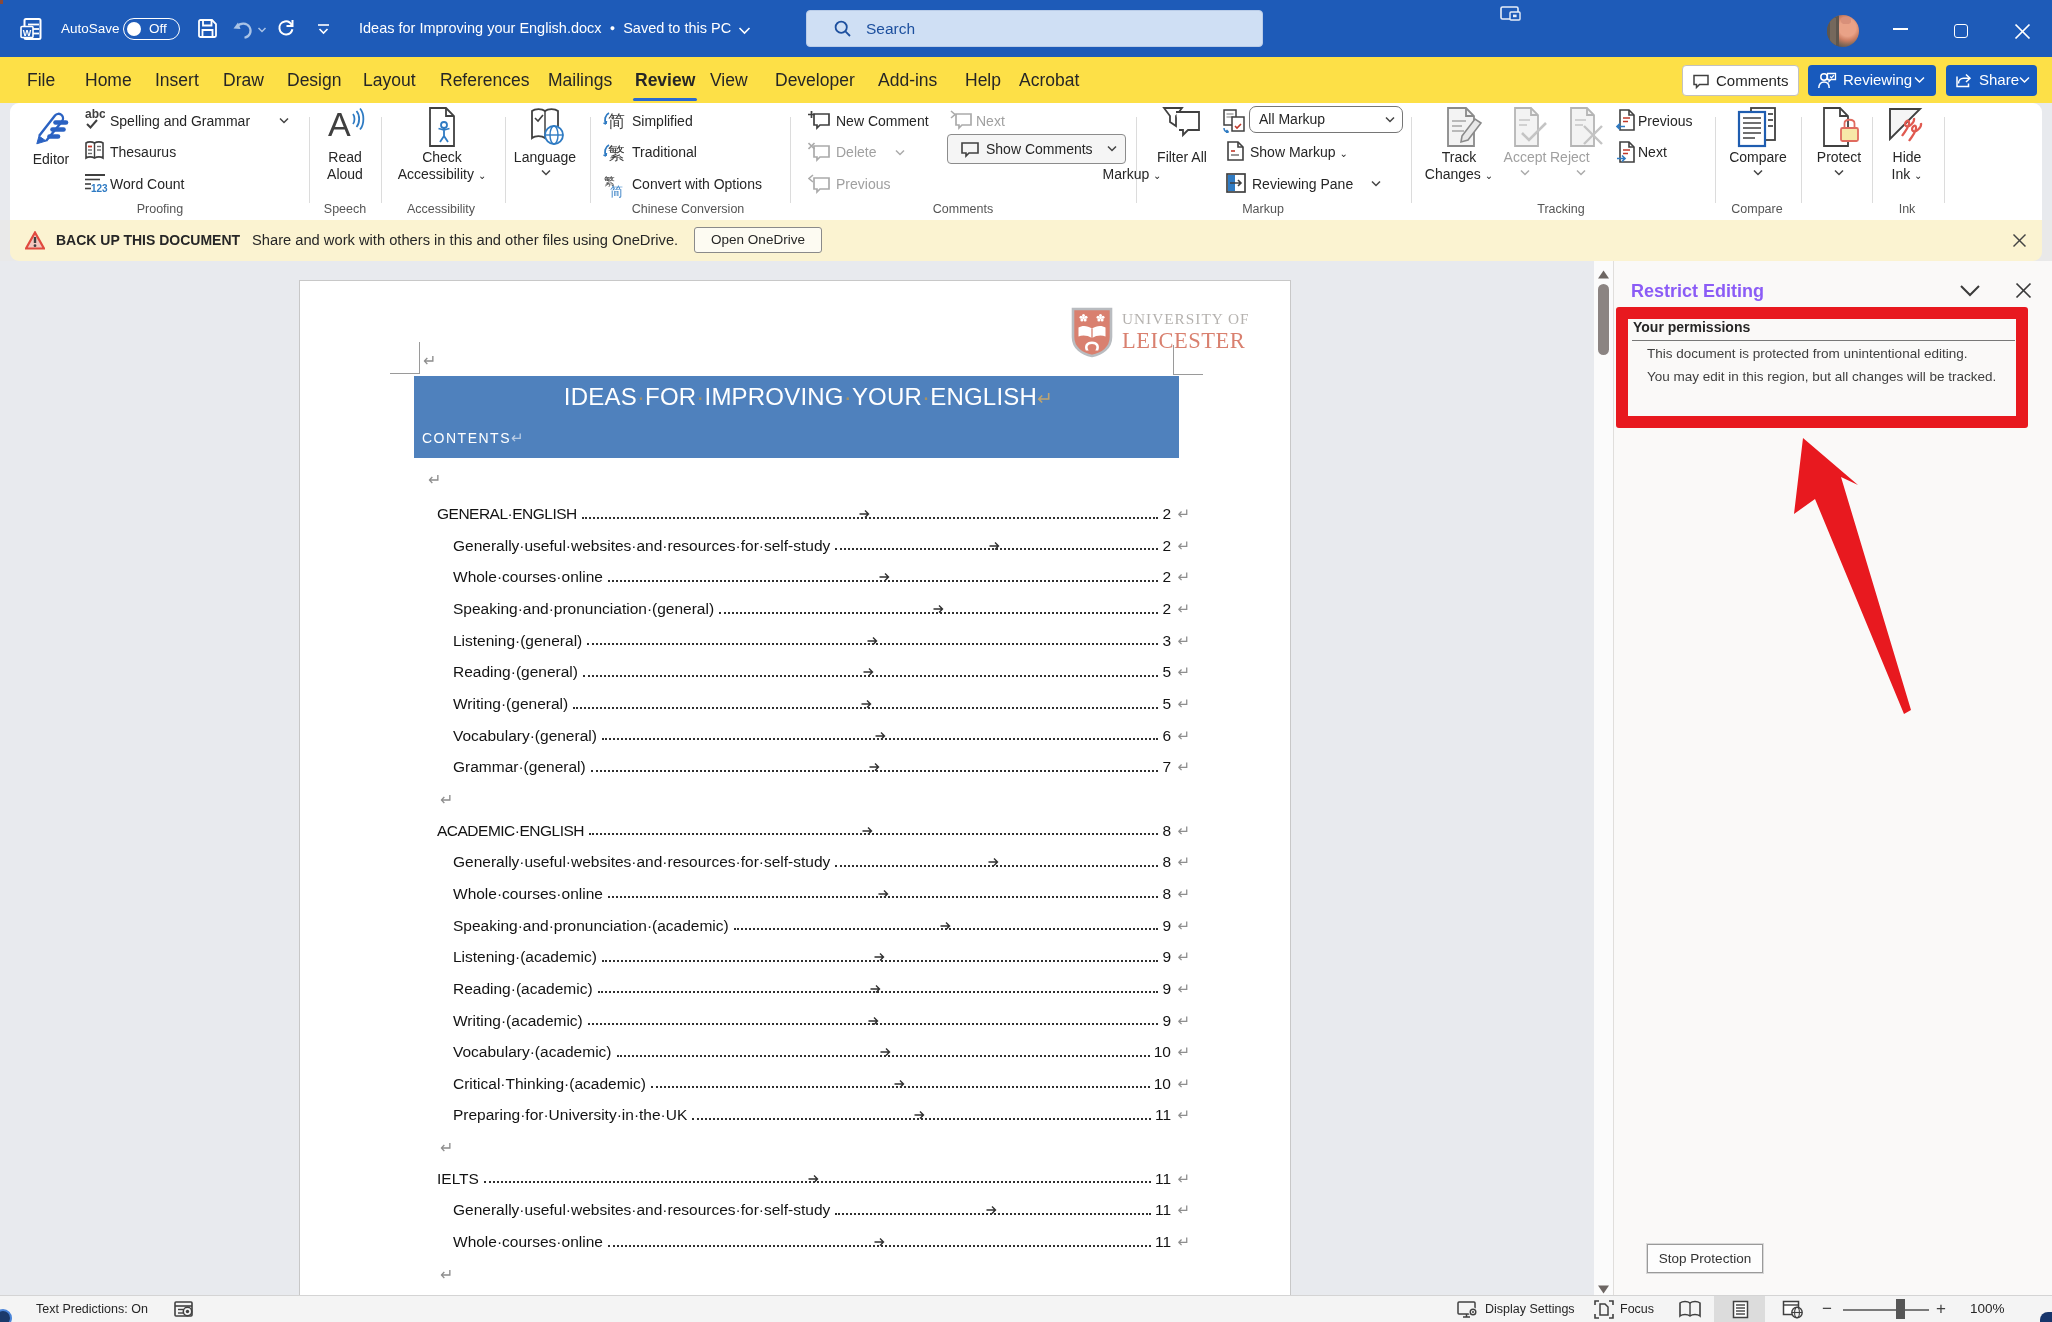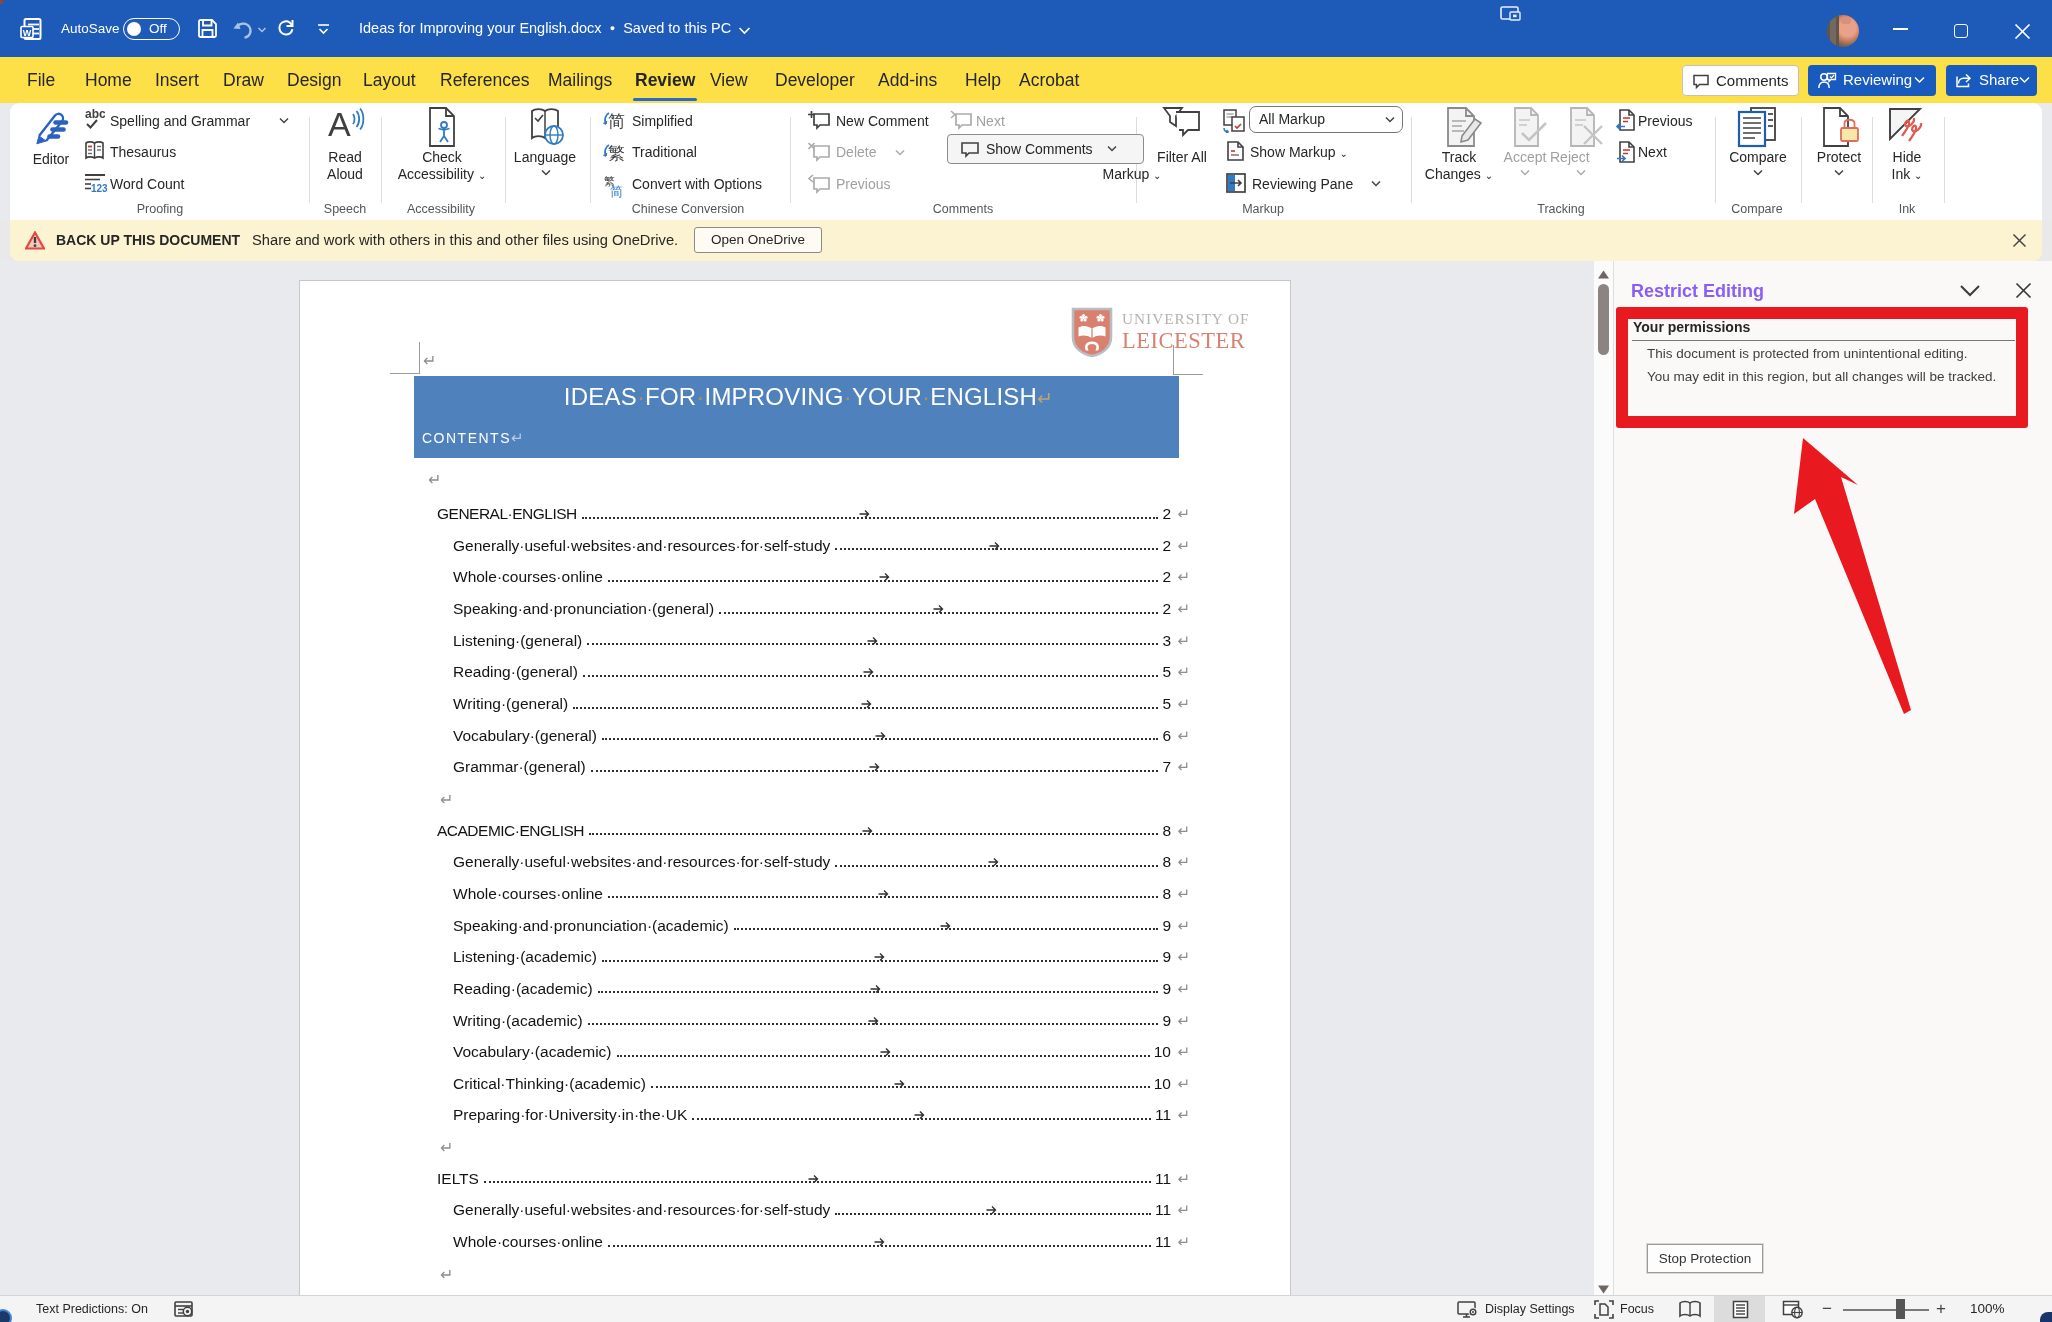--- a/index.html
+++ b/index.html
@@ -76,20 +76,27 @@
 
   <svg class="abs" style="left:315px;top:23px" width="17" height="13" viewBox="0 0 17 13">
     <line x1="3" y1="2" x2="14" y2="2" stroke="#fff" stroke-width="1.6"></line>
     <path d="M4.5 6 L8.5 10 L12.5 6" fill="none" stroke="#fff" stroke-width="1.6"></path>
   </svg>
   <div class="abs" style="left:359px;top:0;height:57px;line-height:57px;font-size:14.5px;">Ideas for Improving your English.docx&nbsp;&nbsp;<span style="font-size:9px;position:relative;top:-2px;">●</span>&nbsp;&nbsp;Saved to this PC</div>
   <svg class="abs" style="left:737px;top:26px" width="15" height="10" viewBox="0 0 15 10">
     <path d="M2.5 2 L7.5 7 L12.5 2" fill="none" stroke="#fff" stroke-width="1.6"></path>
   </svg>
 
+  <div class="abs" style="left:806px;top:10px;width:457px;height:37px;background:#cfdff4;border:1px solid #b9cce8;border-radius:4px;">
+    <svg class="abs" style="left:26px;top:8px" width="20" height="20" viewBox="0 0 20 20">
+      <circle cx="8.2" cy="8.2" r="5.6" fill="none" stroke="#1c4f9e" stroke-width="1.8"></circle>
+      <line x1="12.4" y1="12.4" x2="17" y2="17" stroke="#1c4f9e" stroke-width="1.8"></line>
+    </svg>
+    <div class="abs" style="left:59px;top:0;height:35px;line-height:35px;font-size:15.5px;color:#1c4f9e;">Search</div>
+  </div>
 
   <svg class="abs" style="left:1500px;top:6px" width="22" height="15" viewBox="0 0 22 15">
     <rect x="1" y="1" width="17" height="12" rx="1.5" fill="none" stroke="#e8eef8" stroke-width="1.6"></rect>
     <rect x="10" y="6" width="10" height="8" rx="1" fill="#1e5bb8" stroke="#e8eef8" stroke-width="1.4"></rect>
     <rect x="13" y="8.6" width="3.6" height="2.6" fill="#e8eef8"></rect>
   </svg>
 
   <div class="abs" style="left:1827px;top:15px;width:32px;height:32px;border-radius:50%;background:radial-gradient(circle at 64% 40%, #e9a287 0 30%, #cd7f63 45%, #8a6b58 60%, #57504a 78%, #413d3a 100%);overflow:hidden;">
     <div class="abs" style="left:0;top:0;width:12px;height:32px;background:#5d564e;"></div>
     <div class="abs" style="left:3px;top:3px;width:6px;height:29px;background:#75685c;"></div>
@@ -284,21 +291,21 @@
   </svg>
   <div class="rtxt gray" style="left:976px;top:9.5px;">Next</div>
   <svg class="abs" style="left:808px;top:39px" width="24" height="23" viewBox="0 0 24 23">
     <path d="M6 4 L21 4 L21 15 L12 15 L9 18 L9 15 L6 15 Z" fill="none" stroke="#ababab" stroke-width="1.7"></path>
     <path d="M0.5 1 L6.5 7 M6.5 1 L0.5 7" stroke="#ababab" stroke-width="1.6"></path>
   </svg>
   <div class="rtxt gray" style="left:836px;top:41px;">Delete</div>
   <svg class="abs" style="left:894px;top:46px" width="12" height="9" viewBox="0 0 12 9">
       <path d="M2 1.5 L6 5.5 L10 1.5" fill="none" stroke="#ababab" stroke-width="1.5"></path>
     </svg>
-  <div class="abs" style="left:947px;top:31px;width:197px;height:30px;background:#f5f5f5;border:1px solid #8c8c8c;border-radius:4px;">
+  <div class="abs" style="left:947px;top:31px;width:179px;height:30px;background:#f5f5f5;border:1px solid #8c8c8c;border-radius:4px;">
     <svg class="abs" style="left:12px;top:6px" width="20" height="18" viewBox="0 0 20 18">
       <path d="M2 2 L18 2 L18 12 L9 12 L6 15 L6 12 L2 12 Z" fill="none" stroke="#404040" stroke-width="1.6"></path>
     </svg>
     <div class="rtxt" style="left:38px;top:5.5px;">Show Comments</div>
     <svg class="abs" style="left:158px;top:10px" width="12" height="9" viewBox="0 0 12 9">
         <path d="M2 1.5 L6 5.5 L10 1.5" fill="none" stroke="#444" stroke-width="1.5"></path>
       </svg>
   </div>
   <svg class="abs" style="left:808px;top:71px" width="24" height="23" viewBox="0 0 24 23">
     <path d="M6 4 L21 4 L21 15 L12 15 L9 18 L9 15 L6 15 Z" fill="none" stroke="#ababab" stroke-width="1.7"></path>

